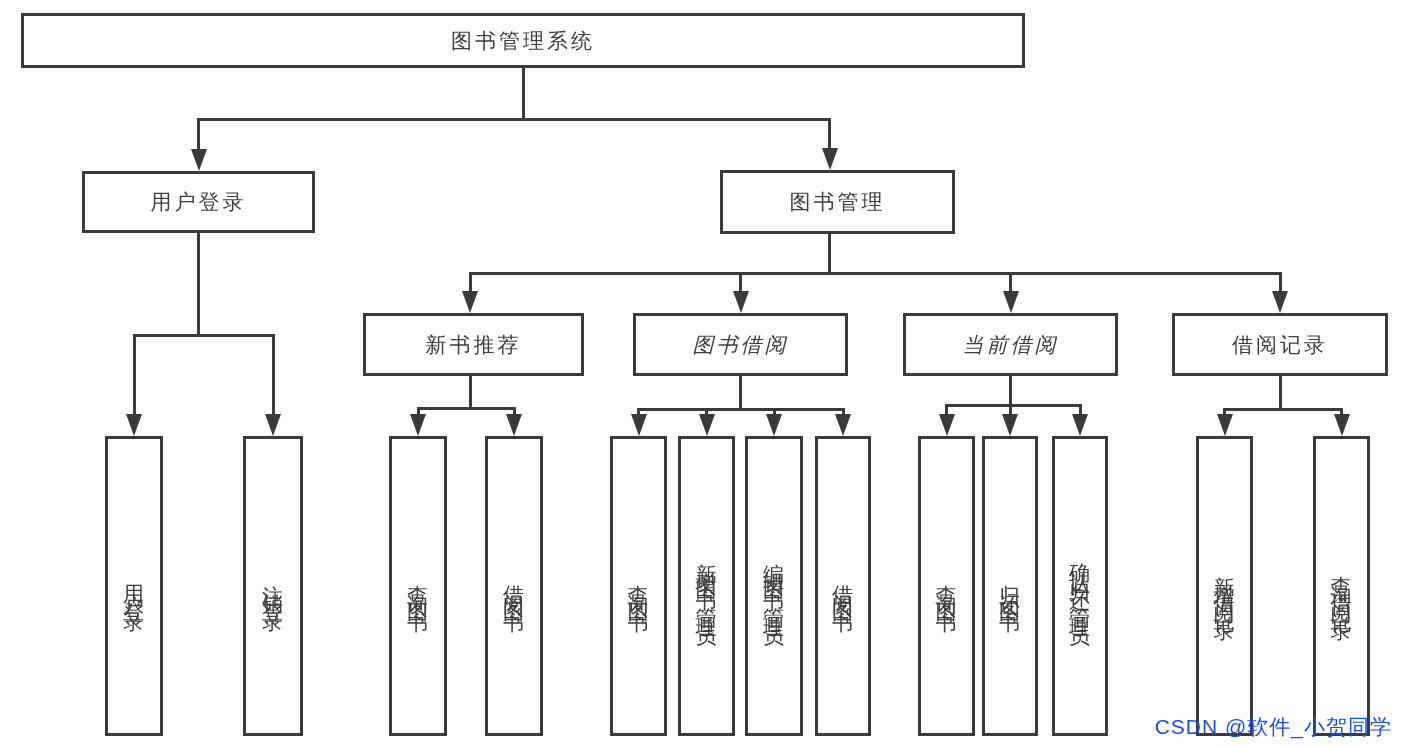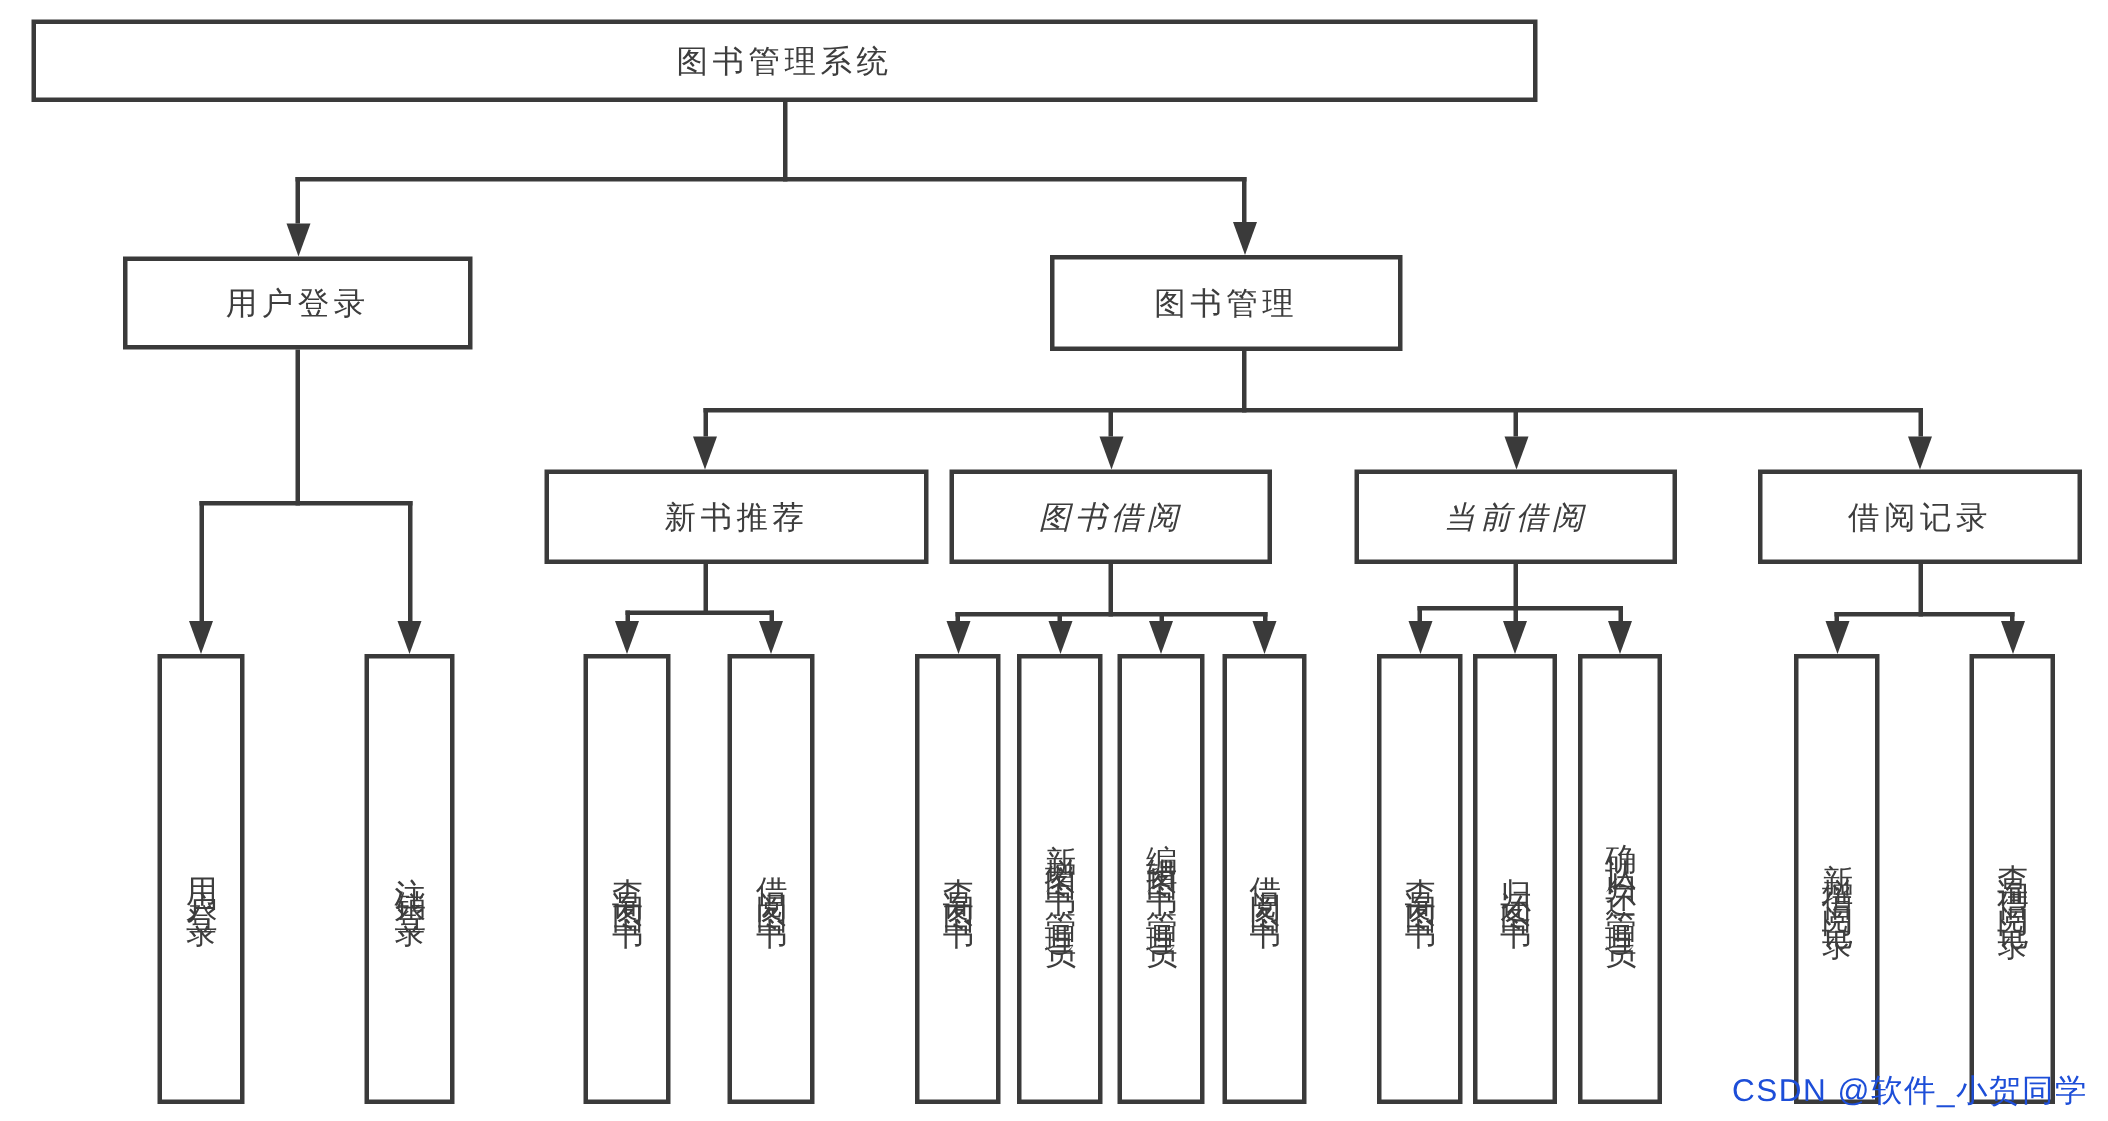--- a/index.html
+++ b/index.html
@@ -34,25 +34,25 @@
 
 <div id="canvas">
 
   <div class="box" style="left:21px;top:13px;width:1004px;height:55px;">
     <span>图书管理系统</span>
   </div>
 
   <div class="box" style="left:82px;top:171px;width:233px;height:62px;">
     <span>用户登录</span>
   </div>
-  <div class="box" style="left:700px;top:170px;width:235px;height:64px;">
+  <div class="box" style="left:720px;top:170px;width:235px;height:64px;">
     <span>图书管理</span>
   </div>
 
-  <div class="box" style="left:363px;top:313px;width:256px;height:63px;">
+  <div class="box" style="left:363px;top:313px;width:221px;height:63px;">
     <span>新书推荐</span>
   </div>
   <div class="box" style="left:633px;top:313px;width:215px;height:63px;font-style:italic;">
     <span>图书借阅</span>
   </div>
   <div class="box" style="left:903px;top:313px;width:215px;height:63px;font-style:italic;">
     <span>当前借阅</span>
   </div>
   <div class="box" style="left:1172px;top:313px;width:216px;height:63px;justify-content:center;">
     <span>借阅记录</span>

